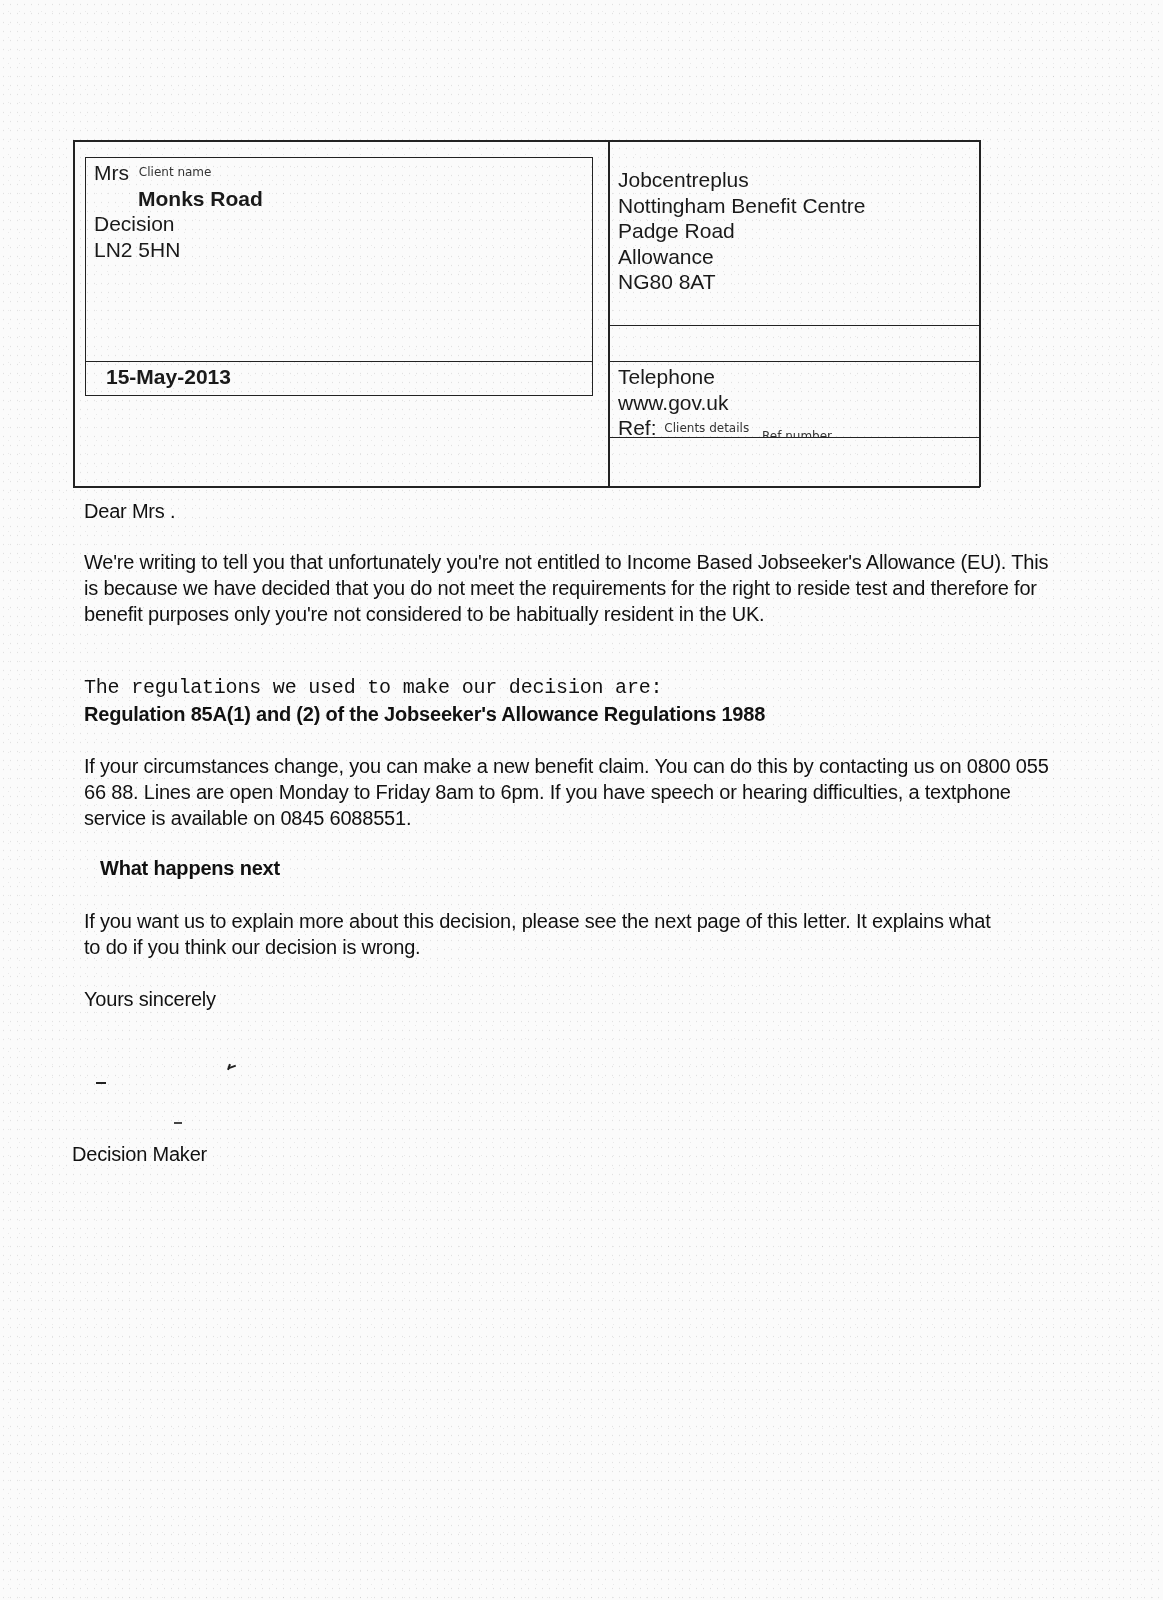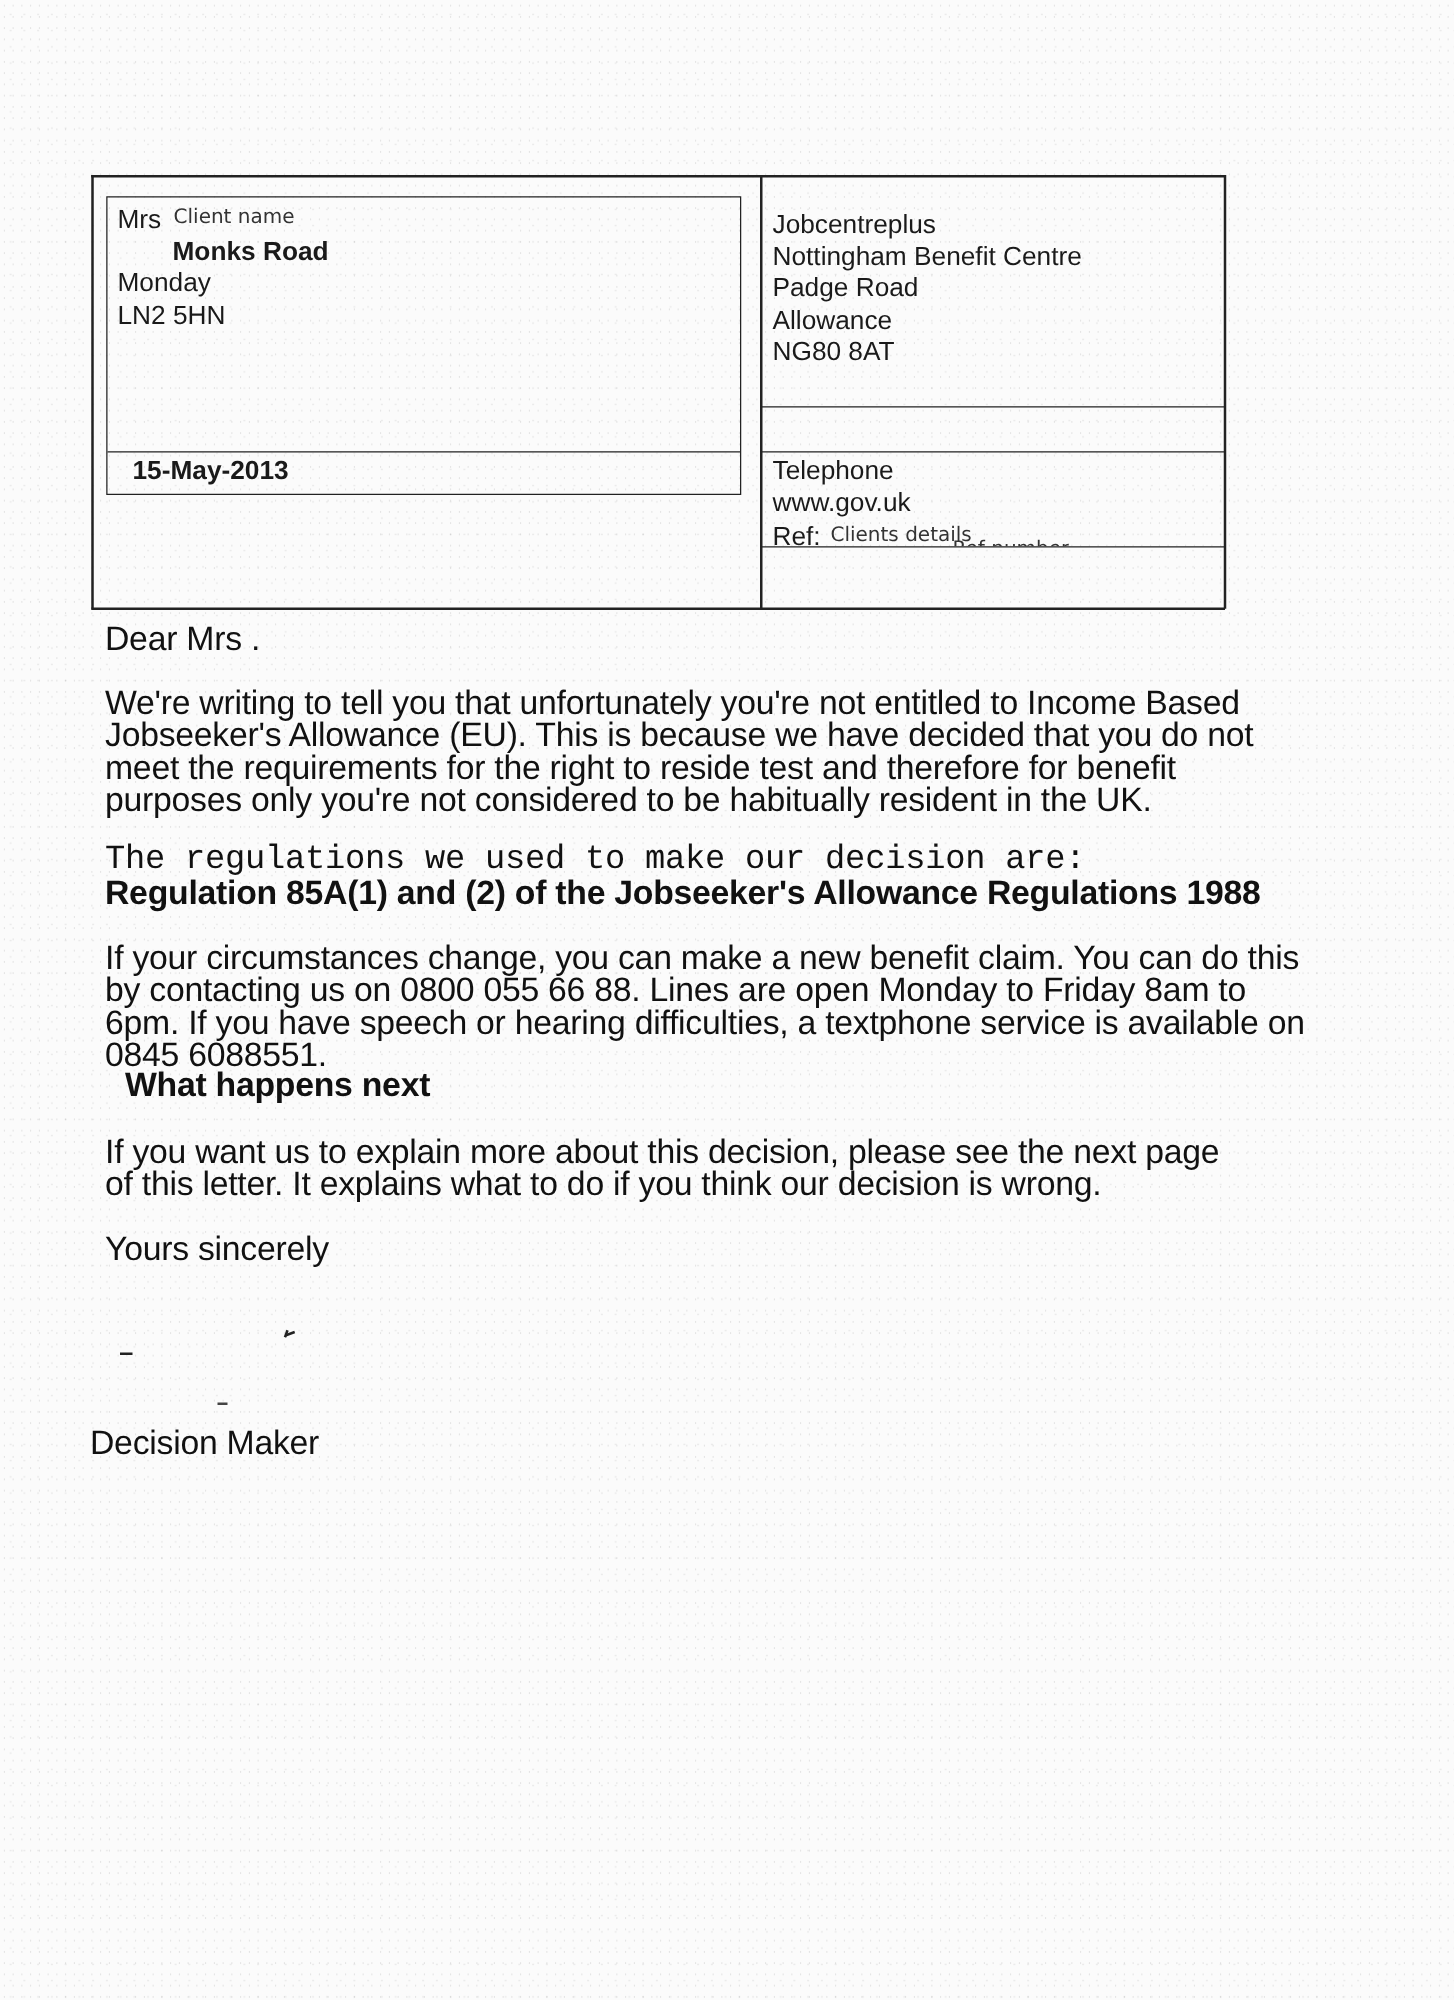--- a/index.html
+++ b/index.html
@@ -10,23 +10,23 @@
         radial-gradient(rgba(0,0,0,0.10) 0.6px, transparent 0.8px),
         radial-gradient(rgba(0,0,0,0.07) 0.6px, transparent 0.8px);
       background-size: 7px 9px, 11px 13px;
       background-position: 0 0, 3px 5px;
       font-family: "Liberation Sans", sans-serif;
       color: #1a1a1a;
     }
     .abs { position: absolute; }
     .line { position: absolute; background: #222; }
     .addr { font-size: 21px; line-height: 25.5px; }
-    .small-label { font-size: 16px; color: #333; font-family: "DejaVu Sans", sans-serif; }
+    .small-label { font-size: 12px; color: #333; font-family: "DejaVu Sans", sans-serif; }
     .body-text {
-      font-family: "Liberation Sans", sans-serif; font-size: 27px; line-height: 26px;
+      font-family: "Liberation Sans", sans-serif; font-size: 20px; line-height: 26px;
       letter-spacing: -0.2px; color: #111;
     }
     .bold { font-weight: bold; }
     p { margin: 0; }
   </style>
 </head>
 <body>
 
 <div>
   <div class="line" style="left:73px; top:140px; width:907px; height:1.5px;"></div>
@@ -43,21 +43,21 @@
 <div class="abs" style="left:85px; top:157px; width:506px; height:237px; border:1.3px solid #222;">
   <div class="abs" style="left:0; top:203px; width:506px; height:1.3px; background:#222;"></div>
 </div>
 
 <div class="abs addr" style="left:94px; top:160px;">
   <div>
     <span>Mrs</span>
     <span class="small-label" style="margin-left:4px; vertical-align:4px;">Client name</span>
   </div>
   <div style="padding-left:44px;font-weight:bold;">Monks Road</div>
-  <div>Monday</div>
+  <div>Decision</div>
   <div>LN2 5HN</div>
 </div>
 
 <div class="abs addr" style="left:106px; top:364px;font-weight:bold;">15-May-2013</div>
 
 <div class="abs addr" style="left:618px; top:167px;">
   <div>Jobcentreplus</div>
   <div>Nottingham Benefit Centre</div>
   <div>Padge Road</div>
   <div>Allowance</div>

